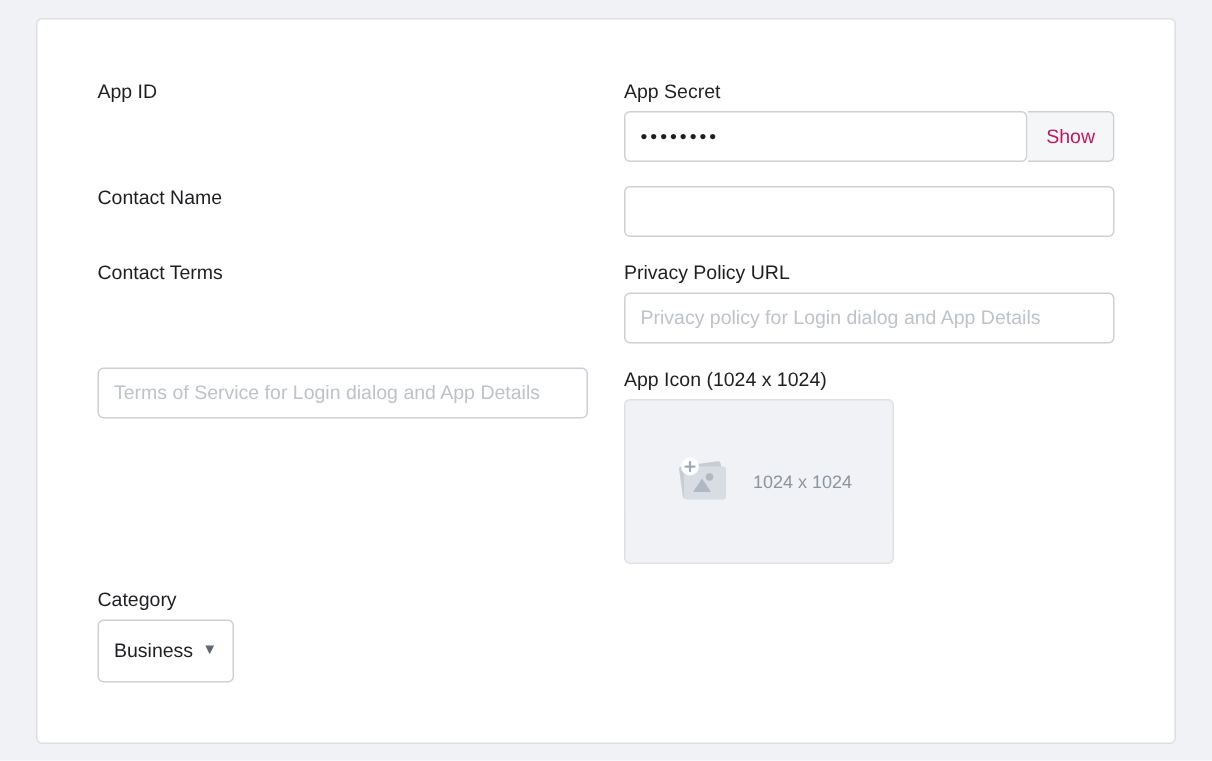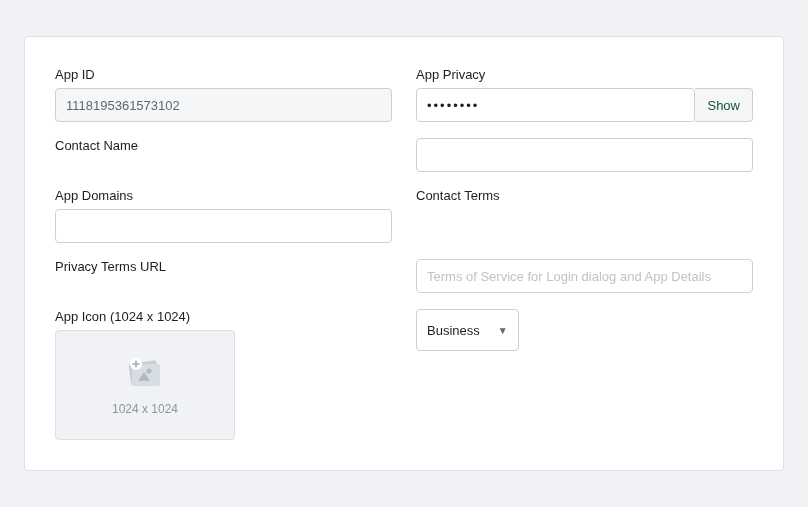--- a/index.html
+++ b/index.html
@@ -11,21 +11,21 @@
       display: flex;
       justify-content: center;
       align-items: center;
       min-height: 507px;
       width: 808px;
     }
     .card {
       background: #fff;
       border: 1px solid #dddfe2;
       border-radius: 4px;
-      padding: 30px;
+      padding: 40px;
       width: 760px;
     }
     .form-grid {
       display: grid;
       grid-template-columns: 1fr 1fr;
       gap: 16px 24px;
     }
     .form-group {
       display: flex;
       flex-direction: column;
@@ -69,37 +69,37 @@
       letter-spacing: 2px;
     }
     .show-btn {
       height: 34px;
       padding: 0 12px;
       border: 1px solid #ccd0d5;
       border-left: none;
       border-radius: 0 4px 4px 0;
       background: #f5f6f7;
       font-size: 13px;
-      color: #14532d;
+      color: #be185d;
       cursor: pointer;
       font-weight: 500;
     }
     .app-id-input {
       background: #f5f6f7 !important;
       color: #606770 !important;
     }
     
     .icon-upload-area {
       width: 180px;
       height: 110px;
       border: 1px solid #dddfe2;
       border-radius: 4px;
       background: #f0f2f5;
       display: flex;
-      flex-direction: column;
+      flex-direction: row;
       align-items: center;
       justify-content: center;
       cursor: pointer;
       gap: 8px;
     }
     .icon-placeholder {
       display: flex;
       align-items: center;
       justify-content: center;
     }
@@ -108,21 +108,21 @@
       height: 40px;
     }
     .icon-size-label {
       font-size: 12px;
       color: #8d949e;
     }
     
     .category-select {
       display: inline-flex;
       align-items: center;
-      gap: 18px;
+      gap: 6px;
       height: 42px;
       padding: 0 10px;
       border: 1px solid #ccd0d5;
       border-radius: 4px;
       background: #fff;
       font-size: 13px;
       color: #1c1e21;
       cursor: pointer;
     }
     .chevron {
@@ -131,50 +131,46 @@
     }
   </style>
 </head>
 <body>
 
 <div class="card">
   <div class="form-grid">
 
     <div class="form-group">
       <label>App ID</label>
-      <input type="text" class="app-id-input" readonly="" value="1118195361573102" style="">
-    </div>
-
-    <div class="form-group">
-      <label>App Privacy</label>
+    </div>
+
+    <div class="form-group">
+      <label>App Secret</label>
       <div class="secret-wrapper">
         <input type="text" readonly="" value="••••••••" style="">
         <button class="show-btn">Show</button>
       </div>
     </div>
 
     <div class="form-group">
       <label>Contact Name</label>
     </div>
 
     <div class="form-group">
       <input type="text" style="">
     </div>
 
-    <div class="form-group">
-      <label>App Domains</label>
-      <input type="text" style="">
-    </div>
 
     <div class="form-group">
       <label>Contact Terms</label>
     </div>
 
     <div class="form-group">
-      <label>Privacy Terms URL</label>
+      <label>Privacy Policy URL</label>
+      <input type="text" placeholder="Privacy policy for Login dialog and App Details" style="">
     </div>
 
     <div class="form-group">
       <input type="text" placeholder="Terms of Service for Login dialog and App Details" style="">
     </div>
 
     <div class="form-group">
       <label>App Icon (1024 x 1024)</label>
       <div class="icon-upload-area">
         <div class="icon-placeholder">
@@ -191,20 +187,21 @@
             <circle cx="16" cy="10" r="6" fill="#fff"></circle>
             <line x1="16" y1="7" x2="16" y2="13" stroke="#a0a8b4" stroke-width="1.5" stroke-linecap="round"></line>
             <line x1="13" y1="10" x2="19" y2="10" stroke="#a0a8b4" stroke-width="1.5" stroke-linecap="round"></line>
           </svg>
         </div>
         <span class="icon-size-label">1024 x 1024</span>
       </div>
     </div>
 
     <div class="form-group">
+      <label>Category</label>
       <div style="display:flex; align-items:flex-start;">
         <button class="category-select">
           <span>Business</span>
           <span class="chevron">▼</span>
         </button>
       </div>
     </div>
 
   </div>
 </div>

